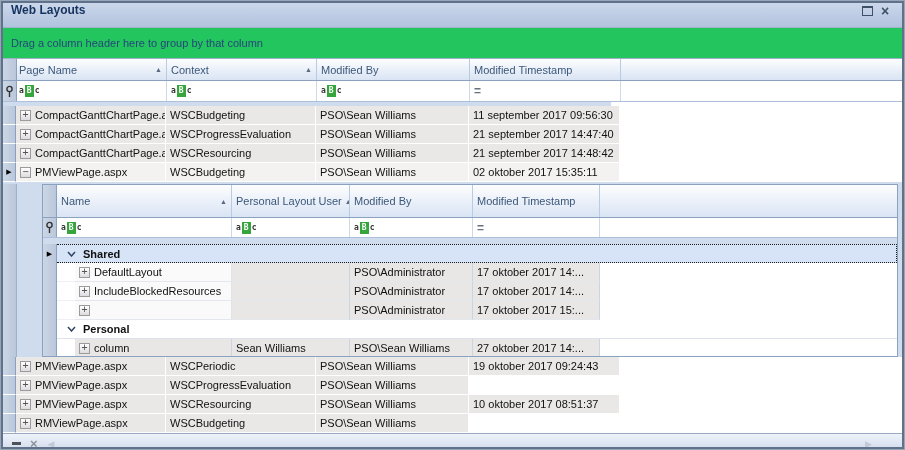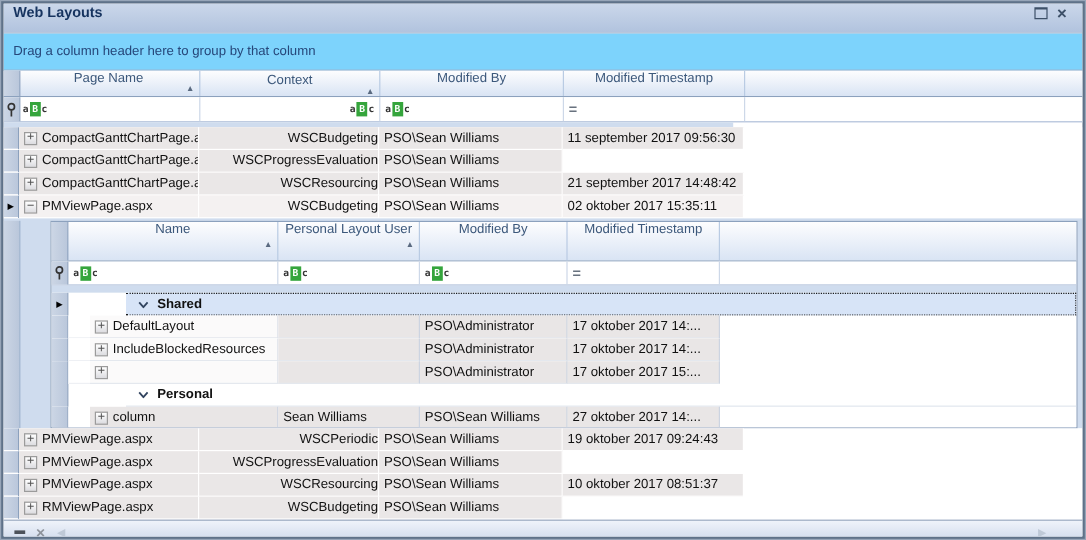--- a/index.html
+++ b/index.html
@@ -11,29 +11,29 @@
   
   .titlebar{height:24px;flex:0 0 24px;background:linear-gradient(#cbd7ea,#b1c3de);
             display:flex;padding:0 8px;border-bottom:1px solid #9fb2cc;}
   .title{font-weight:bold;font-size:12px;color:#16335f;}
   .titlebar .spacer{flex:1;}
   .win-btn{width:18px;height:16px;display:flex;align-items:center;justify-content:center;cursor:default;}
   .max-glyph{width:9px;height:7px;border:1px solid #3d5068;border-top:2px solid #3d5068;box-sizing:content-box;}
   .close-glyph{font-size:14px;font-weight:bold;color:#3d5068;line-height:14px;}
 
   
-  .group-panel{height:30px;flex:0 0 30px;background:#7dd3fc;display:flex;align-items:center;
+  .group-panel{height:30px;flex:0 0 30px;background:#22c55e;display:flex;align-items:center;
                padding:0 8px;color:#26477a;border-bottom:1px solid #9db1cb;}
 
   
   .grid-client{flex:1;display:flex;flex-direction:column;background:#fff;min-height:0;}
   .hdr-row{height:21px;flex:0 0 21px;display:flex;background:linear-gradient(#fdfdfe,#d9e4f4);
            border-bottom:1px solid #8ca1bd;}
   .hdr-cell{box-sizing:border-box;border-right:1px solid #b9cbe3;display:flex;align-items:center;
-            padding:0 4px;color:#3c587b;overflow:hidden;white-space:nowrap;flex-direction:column;}
+            padding:0 4px;color:#3c587b;overflow:hidden;white-space:nowrap;}
   .hdr-ind{width:13px;flex:0 0 13px;background:linear-gradient(90deg,#ccd6e5,#bac7db);border-right:1px solid #8ca1bd;}
   .sort{margin-left:auto;font-size:7px;color:#5a6a80;padding-left:3px;}
   .hdr-fill{flex:1;border-right:none;}
 
   .filter-row{height:20px;flex:0 0 20px;display:flex;background:#fff;border-bottom:1px solid #aebfd9;}
   .f-cell{box-sizing:border-box;border-right:1px solid #cdd8e8;display:flex;align-items:center;padding:0 4px;}
   .f-ind{width:13px;flex:0 0 13px;background:linear-gradient(90deg,#ccd6e5,#bac7db);
          border-right:1px solid #8ca1bd;display:flex;align-items:center;justify-content:center;}
   .abc{display:inline-flex;align-items:center;font-family:"DejaVu Sans Mono",monospace;font-size:8px;line-height:10px;}
   .abc .a,.abc .c{color:#333;font-weight:bold;}
@@ -45,21 +45,21 @@
 
   
   .row{height:19px;flex:0 0 19px;display:flex;background:#fff;}
   .r-ind{width:13px;flex:0 0 13px;box-sizing:border-box;background:linear-gradient(90deg,#ccd6e5,#bac7db);
          border-right:1px solid #8ca1bd;border-bottom:1px solid #fff;display:flex;align-items:center;justify-content:center;
          font-size:7px;color:#000;}
   .cell{box-sizing:border-box;background:#eae7e7;border-right:1px solid #fff;border-bottom:1px solid #fff;
         padding:0 0 0 4px;line-height:18px;white-space:nowrap;overflow:hidden;display:flex;align-items:center;}
   .row.master .cell{background:#f4f1f1;}
   .mc-page{width:150px;flex:0 0 150px;padding-left:2px;}
-  .mc-ctx{width:150px;flex:0 0 150px;justify-content:flex-end;}
+  .mc-ctx{width:150px;flex:0 0 150px;}
   .mc-mod{width:153px;flex:0 0 153px;}
   .mc-ts{width:151px;flex:0 0 151px;}
   .exp{width:11px;height:11px;flex:0 0 11px;box-sizing:border-box;border:1px solid #9b9b9b;
        background:linear-gradient(#ffffff,#dcdce0);color:#555;font-size:10px;line-height:8px;text-align:center;
        margin:0 4px 0 2px;font-family:"DejaVu Sans Mono",monospace;display:flex;align-items:center;justify-content:center;}
 
   
   .detail-section{height:175px;flex:0 0 175px;background:#cfdcee;display:flex;padding:2px 4px 0 0;box-sizing:border-box;}
   .detail-strip{width:13px;flex:0 0 13px;background:linear-gradient(90deg,#ccd6e5,#bac7db);border-right:1px solid #9fb2cc;}
   .detail-indent{width:25px;flex:0 0 25px;}
@@ -70,21 +70,21 @@
   .d-ind{width:14px;flex:0 0 14px;box-sizing:border-box;background:linear-gradient(90deg,#ccd6e5,#bac7db);
          border-right:1px solid #8ca1bd;display:flex;align-items:center;justify-content:center;font-size:7px;color:#000;}
   .dc-name{width:175px;flex:0 0 175px;}
   .dc-plu{width:118px;flex:0 0 118px;}
   .dc-mod{width:123px;flex:0 0 123px;}
   .dc-ts{width:127px;flex:0 0 127px;}
   .d-filter{height:19px;flex:0 0 19px;display:flex;background:#fff;border-bottom:1px solid #aebfd9;}
   .d-gap{height:6px;flex:0 0 6px;background:#cfdcee;}
   .g-row{height:19px;flex:0 0 19px;display:flex;background:#fff;}
   .g-cell{flex:1;display:flex;align-items:center;font-weight:bold;padding-left:10px;box-sizing:border-box;
-          border-bottom:1px solid #dde3ec;margin-left:48px;}
+          border-bottom:1px solid #dde3ec;}
   .g-cell .chev{margin-right:7px;display:flex;}
   .g-row.focused .g-cell{background:#d7e4f7;border:1px dotted #1a1a1a;border-left:none;}
   .d-row{height:19px;flex:0 0 19px;display:flex;background:#fff;}
   .d-indent{width:18px;flex:0 0 18px;background:#fff;border-bottom:1px solid #eef0f4;}
   .dcell{box-sizing:border-box;background:#e9e6e6;border-right:1px solid #ccd4e1;border-bottom:1px solid #e4e8ee;
          padding:0 0 0 4px;line-height:18px;white-space:nowrap;overflow:hidden;display:flex;align-items:center;}
   .dcell.white{background:#fbfafa;border-right:1px solid #dfe3ea;}
   .dn{width:157px;flex:0 0 157px;padding-left:2px;}
   .dp{width:118px;flex:0 0 118px;}
   .dm{width:123px;flex:0 0 123px;}
@@ -203,20 +203,23 @@
       <div class="cell mc-page">
             <span class="exp">+</span>
             <span>CompactGanttChartPage.aspx</span>
           </div>
       <div class="cell mc-ctx">
             <span>WSCProgressEvaluation</span>
           </div>
       <div class="cell mc-mod">
             <span>PSO\Sean Williams</span>
           </div>
+      <div class="cell mc-ts">
+            <span>21 september 2017 14:47:40</span>
+          </div>
     </div>
     <div class="row">
       <div class="r-ind"></div>
       <div class="cell mc-page">
             <span class="exp">+</span>
             <span>CompactGanttChartPage.aspx</span>
           </div>
       <div class="cell mc-ctx">
             <span>WSCResourcing</span>
           </div>

